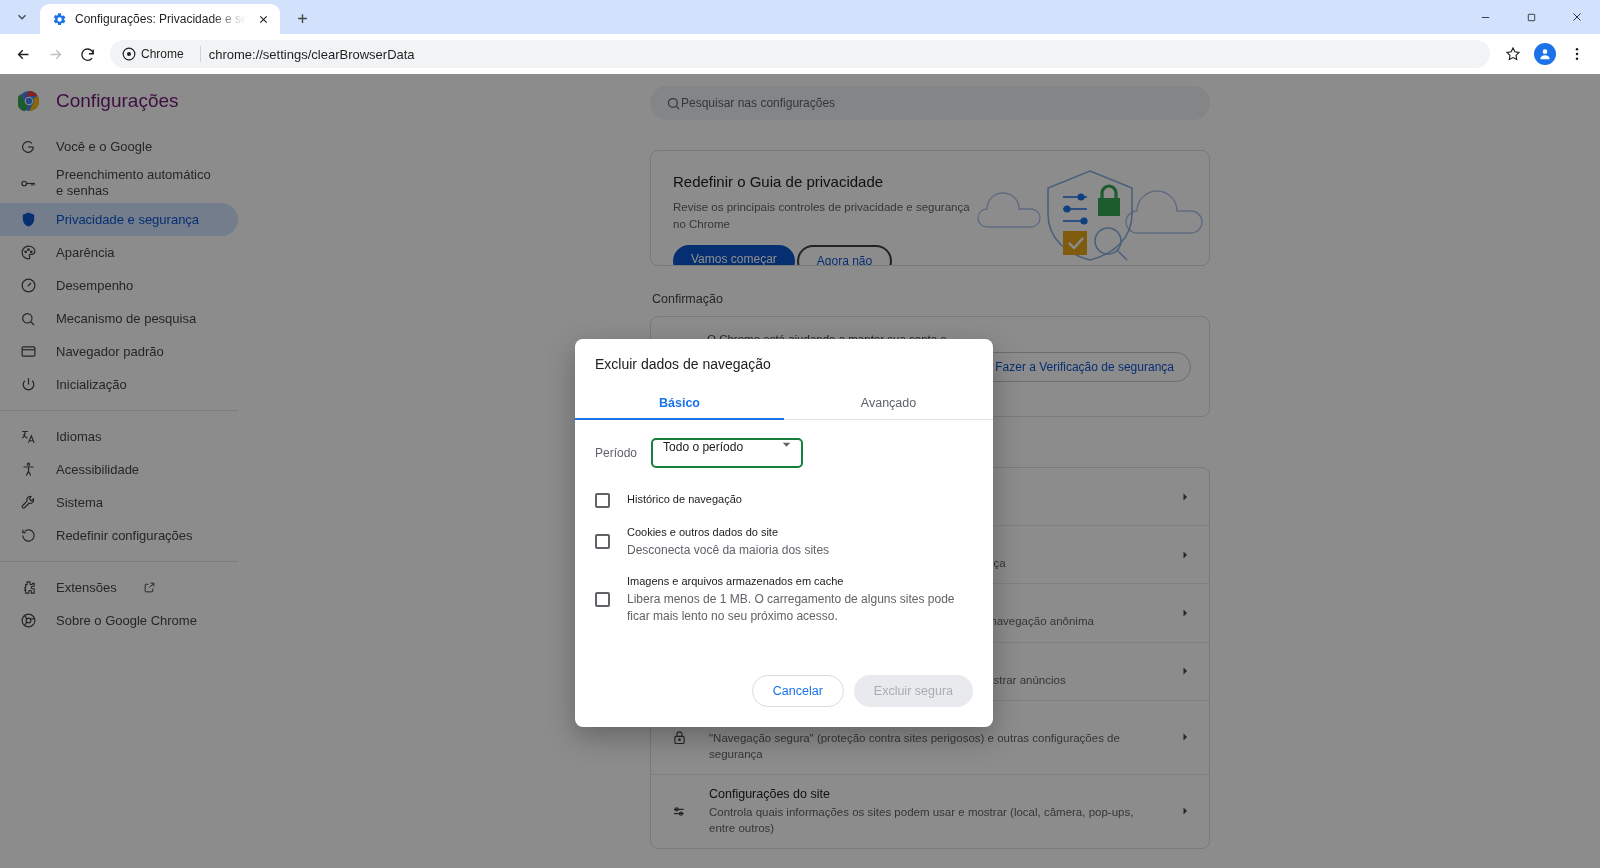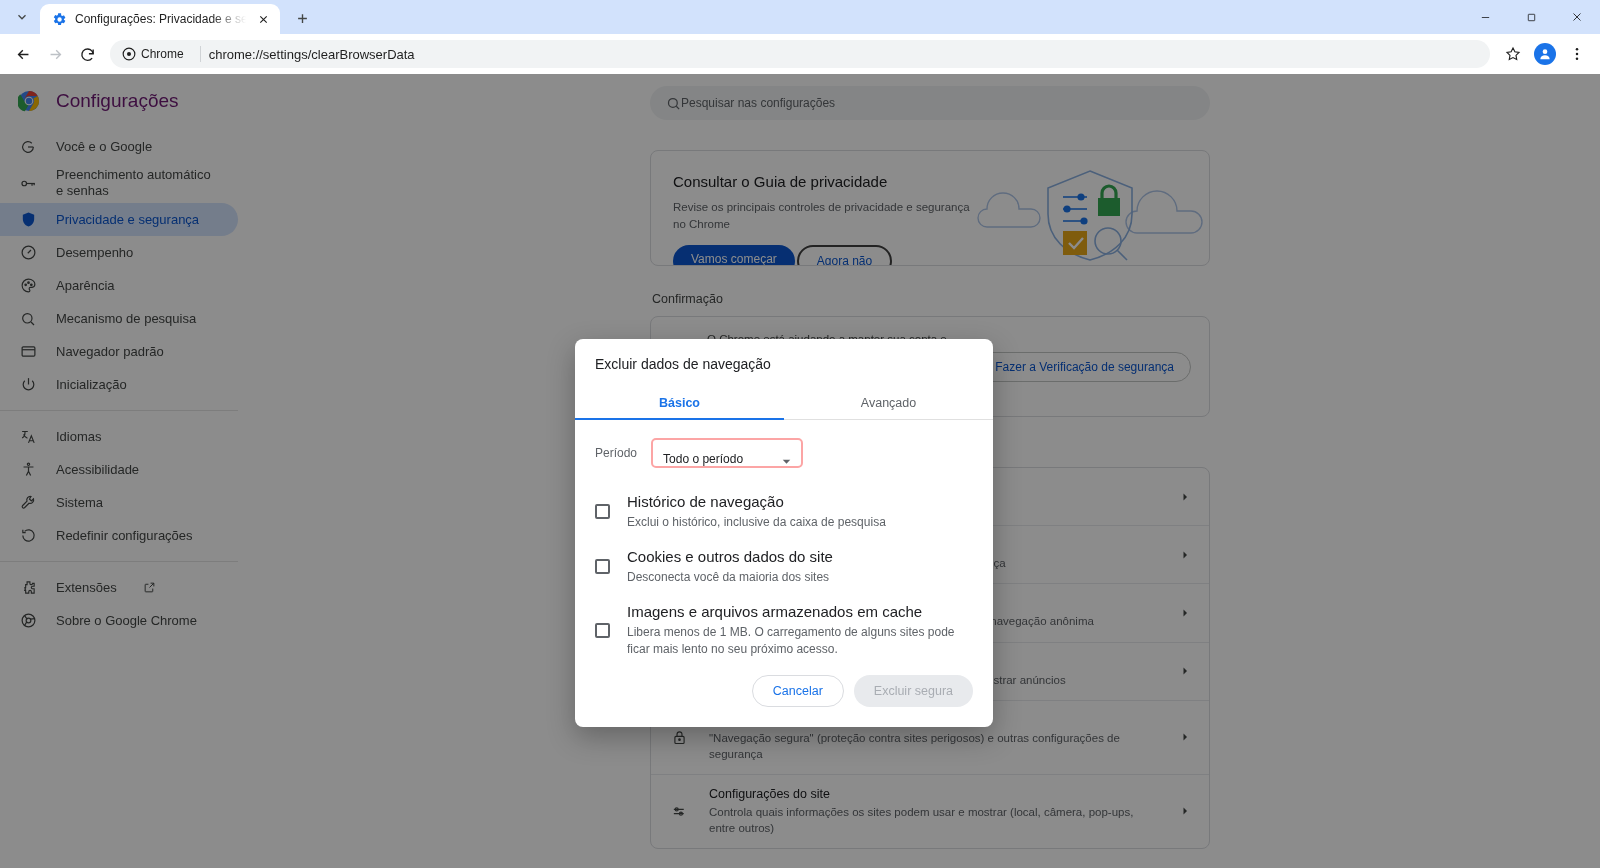--- a/index.html
+++ b/index.html
@@ -262,25 +262,25 @@
   .dlg-tab.active::after {
     content: "";
     position: absolute; left: 0; right: 0; bottom: -1px;
     height: 2px; background: #1a73e8;
   }
   .dlg-body { flex: 1; padding: 18px 20px 0 20px; overflow: hidden; }
 
   .period-row { display: flex; align-items: center; gap: 14px; }
   .period-label { font-size: 12px; color: #5f6368; }
   .select-box {
-    border: 2px solid #fca5a5;
+    border: 2px solid #15803d;
     border-radius: 5px;
     height: 30px;
     width: 152px;
-    display: flex; align-items: flex-end;
+    display: flex; align-items: flex-start;
     padding: 0 10px;
     justify-content: space-between;
     background: #fff;
   }
   .select-value { font-size: 12px; color: #202124; }
   .select-caret { color: #5f6368; font-size: 8px; }
 
   .cb-list { margin-top: 16px; }
   .cb-item {
     display: flex; gap: 17px;
@@ -288,21 +288,21 @@
     align-items: center;
   }
   .cb-box {
     width: 15px; height: 15px;
     border: 2px solid #5f6368;
     border-radius: 2px;
     flex: 0 0 15px;
     background: #fff;
   }
   .cb-text { flex: 1; }
-  .cb-title { font-size: 15px; color: #202124; margin-bottom: 2px; line-height:1.35; }
+  .cb-title { font-size: 11px; color: #202124; margin-bottom: 2px; line-height:1.35; }
   .cb-sub { font-size: 12px; color: #5f6368; line-height: 1.4; }
 
   .dlg-footer {
     display: flex; justify-content: flex-end; gap: 10px;
     padding: 0 20px 20px 20px;
   }
   .btn-cancel {
     border: 1px solid #dadce0; color: #1a73e8;
     font-size: 12.5px; border-radius: 16px;
     padding: 8px 20px; background: #fff;
@@ -457,38 +457,38 @@
           <span class="ni-icon">
             <svg width="17" height="17" viewBox="0 0 24 24" fill="currentColor">
                 <path d="M12 2l8 3.2v6c0 5-3.4 9.2-8 10.6-4.6-1.4-8-5.6-8-10.6v-6z"></path>
               </svg>
           </span>
           <span class="nav-label">Privacidade e segurança</span>
         </div>
 
         <div class="nav-item">
           <span class="ni-icon">
-            <svg width="17" height="17" viewBox="0 0 24 24" fill="none" stroke="currentColor" stroke-width="1.7">
-                <circle cx="12" cy="12" r="9"></circle>
-                <path d="M15.5 8.5L11 13"></path>
-              </svg>
-          </span>
-          <span class="nav-label">Desempenho</span>
-        </div>
-
-        <div class="nav-item">
-          <span class="ni-icon">
             <svg width="17" height="17" viewBox="0 0 24 24" fill="none" stroke="currentColor" stroke-width="1.6">
                 <path d="M12 3a9 9 0 000 18c1.2 0 2-.8 2-1.8 0-.6-.3-1-.6-1.4-.3-.4-.5-.8-.5-1.3 0-1 .8-1.8 1.8-1.8H17a4.6 4.6 0 004-4.7C21 6.2 16.9 3 12 3z"></path>
                 <circle cx="8" cy="11" r="1.1" fill="currentColor"></circle>
                 <circle cx="12" cy="8" r="1.1" fill="currentColor"></circle>
                 <circle cx="16" cy="11" r="1.1" fill="currentColor"></circle>
               </svg>
           </span>
           <span class="nav-label">Aparência</span>
+        </div>
+
+        <div class="nav-item">
+          <span class="ni-icon">
+            <svg width="17" height="17" viewBox="0 0 24 24" fill="none" stroke="currentColor" stroke-width="1.7">
+                <circle cx="12" cy="12" r="9"></circle>
+                <path d="M15.5 8.5L11 13"></path>
+              </svg>
+          </span>
+          <span class="nav-label">Desempenho</span>
         </div>
 
         <div class="nav-item">
           <span class="ni-icon">
             <svg width="16" height="16" viewBox="0 0 24 24" fill="none" stroke="currentColor" stroke-width="1.8">
                 <circle cx="11" cy="11" r="7"></circle>
                 <path d="M16.5 16.5L21 21"></path>
               </svg>
           </span>
           <span class="nav-label">Mecanismo de pesquisa</span>
@@ -597,21 +597,21 @@
                 </svg>
             </span>
             <span class="search-ph">Pesquisar nas configurações</span>
           </div>
         </div>
 
         <div class="main-col">
 
           <div class="guide-card">
             <div class="guide-left">
-              <div class="guide-title">Consultar o Guia de privacidade</div>
+              <div class="guide-title">Redefinir o Guia de privacidade</div>
               <div class="guide-sub">Revise os principais controles de privacidade e segurança no Chrome</div>
               <div class="guide-btns">
                 <div class="btn-primary">Vamos começar</div>
                 <div class="btn-outline">Agora não</div>
               </div>
             </div>
             <div class="guide-art">
               <svg width="226" height="104" viewBox="0 0 226 104">
                 <g fill="none" stroke="#aec5e8" stroke-width="1.4">
                   <path d="M10 70c-5 0-9-4-9-9s4-9 9-9c0-9 7-16 16-16s16 7 16 16h12c5 0 9 4 9 9s-4 9-9 9z"></path>
@@ -786,21 +786,20 @@
                 </svg>
             </span>
           </div>
         </div>
 
         <div class="cb-list">
           <div class="cb-item">
             <span class="cb-box"></span>
             <span class="cb-text">
               <span class="cb-title" style="display:block">Histórico de navegação</span>
-              <span class="cb-sub" style="display:block">Exclui o histórico, inclusive da caixa de pesquisa</span>
             </span>
           </div>
 
           <div class="cb-item">
             <span class="cb-box"></span>
             <span class="cb-text">
               <span class="cb-title" style="display:block">Cookies e outros dados do site</span>
               <span class="cb-sub" style="display:block">Desconecta você da maioria dos sites</span>
             </span>
           </div>

